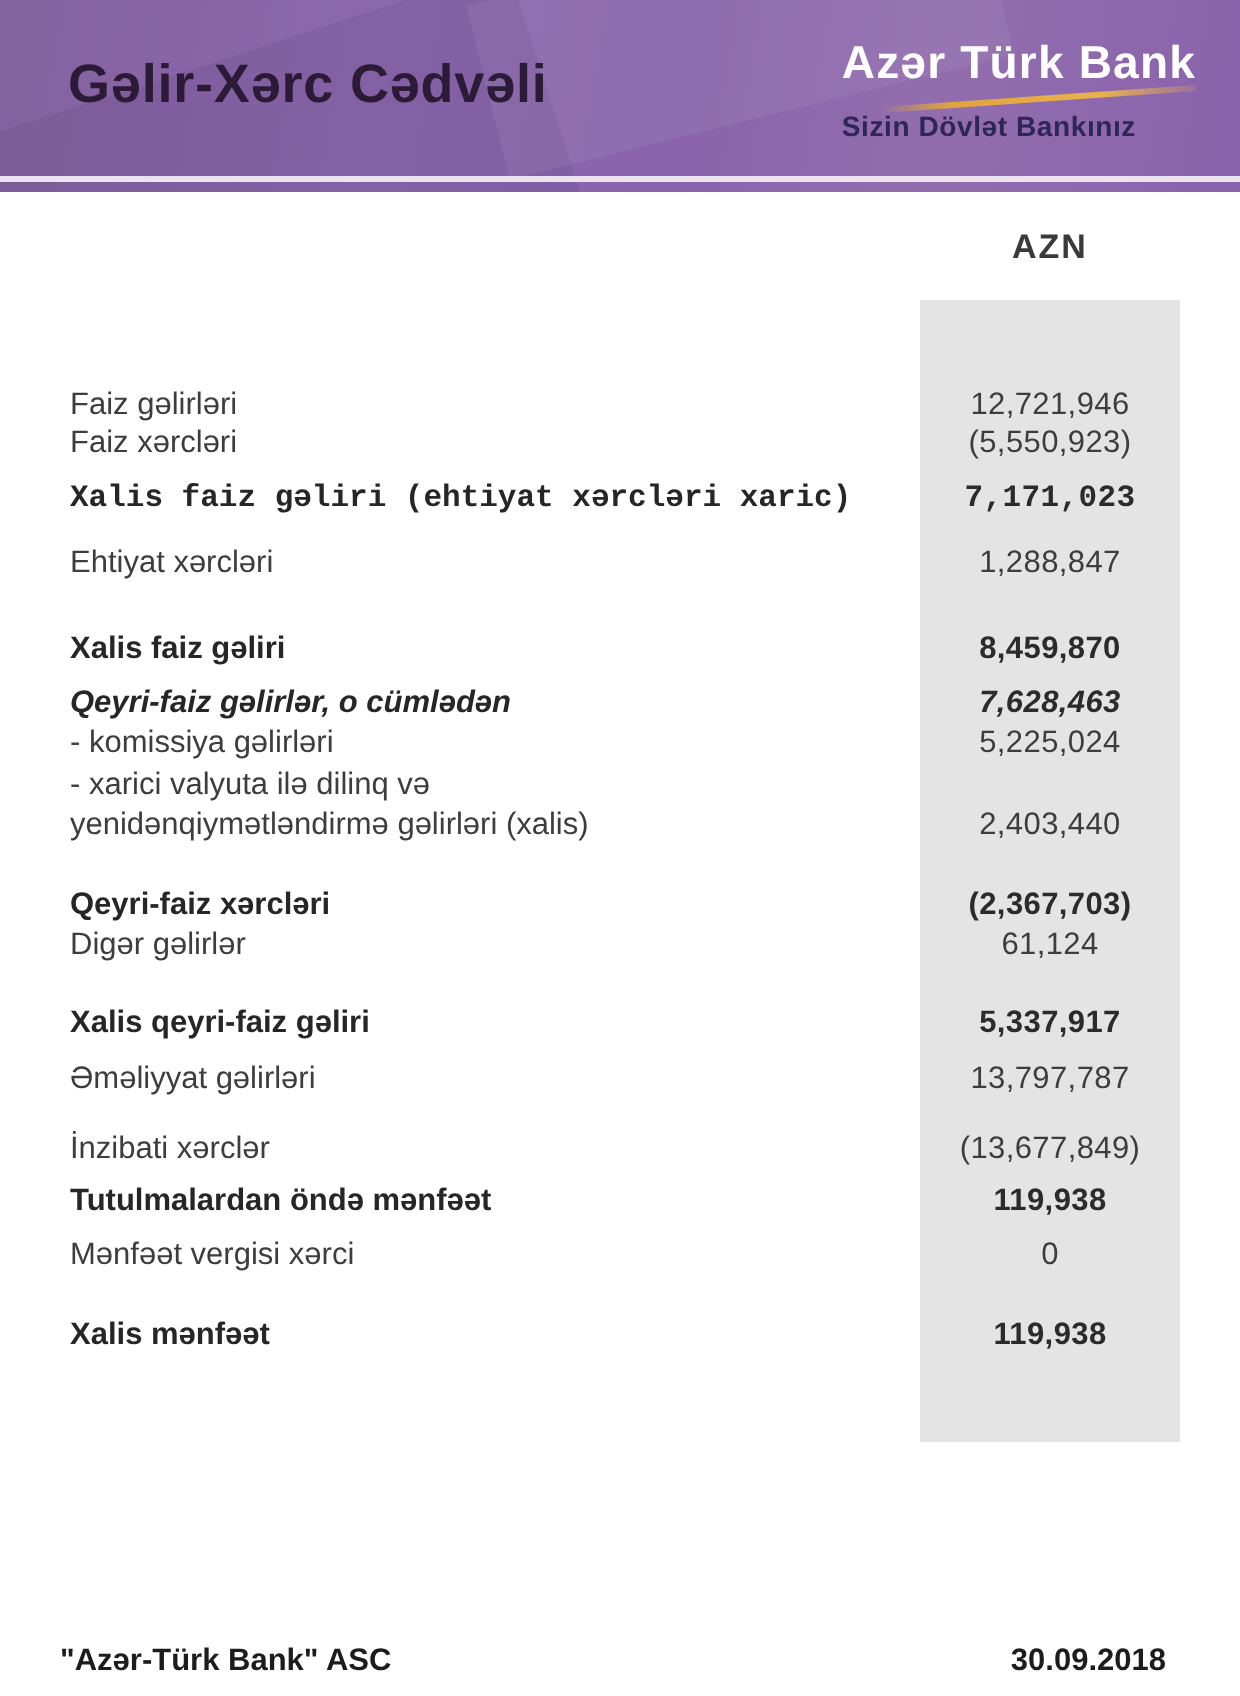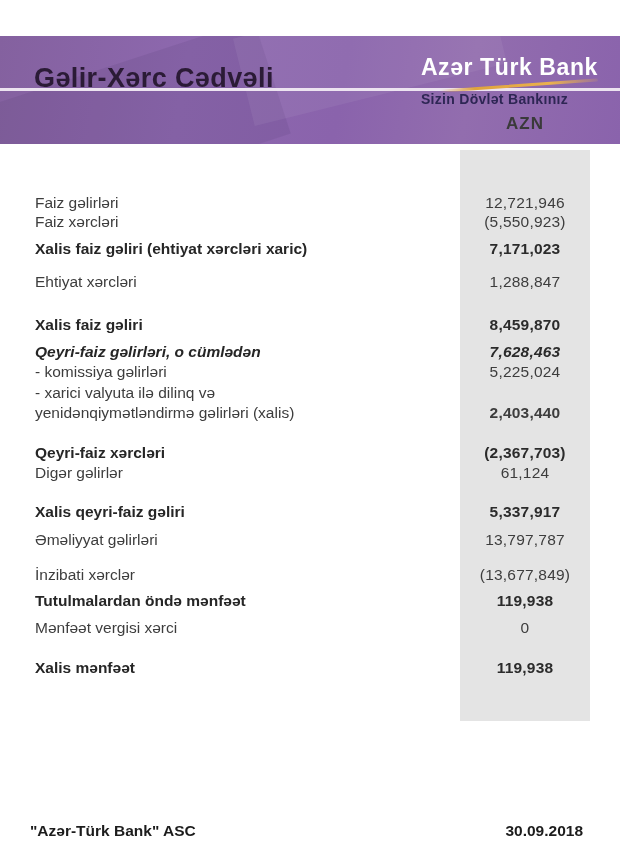--- a/index.html
+++ b/index.html
@@ -13,25 +13,24 @@
     width: 620px;
     height: 848px;
     background: #ffffff;
     overflow: hidden;
   }
 
   
   .header {
     position: absolute;
     top: 0; left: 0;
-    width: 620px; height: 108px;
+    width: 620px; height: 96px;
     background: linear-gradient(100deg, #84619f 0%, #8d68ae 30%, #8a63ac 55%, #926dae 75%, #8a63ac 100%);
     background-color: #8a63ac;
     overflow: hidden;
-    margin-top: 36px;
   }
   .header::before {
     content: "";
     position: absolute;
     left: -40px; top: 30px;
     width: 320px; height: 120px;
     background: rgba(60, 35, 90, 0.10);
     transform: rotate(-18deg);
   }
   .header::after {
@@ -128,27 +127,27 @@
     text-align: center;
     letter-spacing: 0.2px;
   }
   .row.bold { font-weight: bold; color: #262626; }
   .row.bold .val { color: #2b2b2b; }
   .row.bold-italic { font-weight: bold; font-style: italic; color: #262626; }
   .row.bold-italic .val { color: #2b2b2b; }
 
   .r1  { top: 193px; }
   .r2  { top: 212px; }
-  .r3  { top: 239px; }
+  .r3  { top: 239px; font-family: Liberation Mono, monospace; }
   .r4  { top: 272px; }
   .r5  { top: 315px; }
   .r6  { top: 342px; }
   .r7  { top: 362px; }
   .r8  { top: 383px; }
-  .r8 .val { top: 20px; font-weight: bold; }
+  .r8 .val { top: 20px; }
   .r9  { top: 443px; }
   .r10 { top: 463px; }
   .r11 { top: 502px; }
   .r12 { top: 530px; }
   .r13 { top: 549px; margin-top: 16px; }
   .r14 { top: 591px; }
   .r15 { top: 618px; }
   .r16 { top: 658px; }
 
   
@@ -207,21 +206,21 @@
         <span class="lbl">Ehtiyat xərcləri</span>
         <span class="val">1,288,847</span>
       </div>
 
       <div class="row r5 bold">
         <span class="lbl">Xalis faiz gəliri</span>
         <span class="val">8,459,870</span>
       </div>
 
       <div class="row r6 bold-italic">
-        <span class="lbl">Qeyri-faiz gəlirləri, o cümlədən</span>
+        <span class="lbl">Qeyri-faiz gəlirlər, o cümlədən</span>
         <span class="val">7,628,463</span>
       </div>
 
       <div class="row r7">
         <span class="lbl">- komissiya gəlirləri</span>
         <span class="val">5,225,024</span>
       </div>
 
       <div class="row r8">
         <span class="lbl">- xarici valyuta ilə dilinq və</span>

